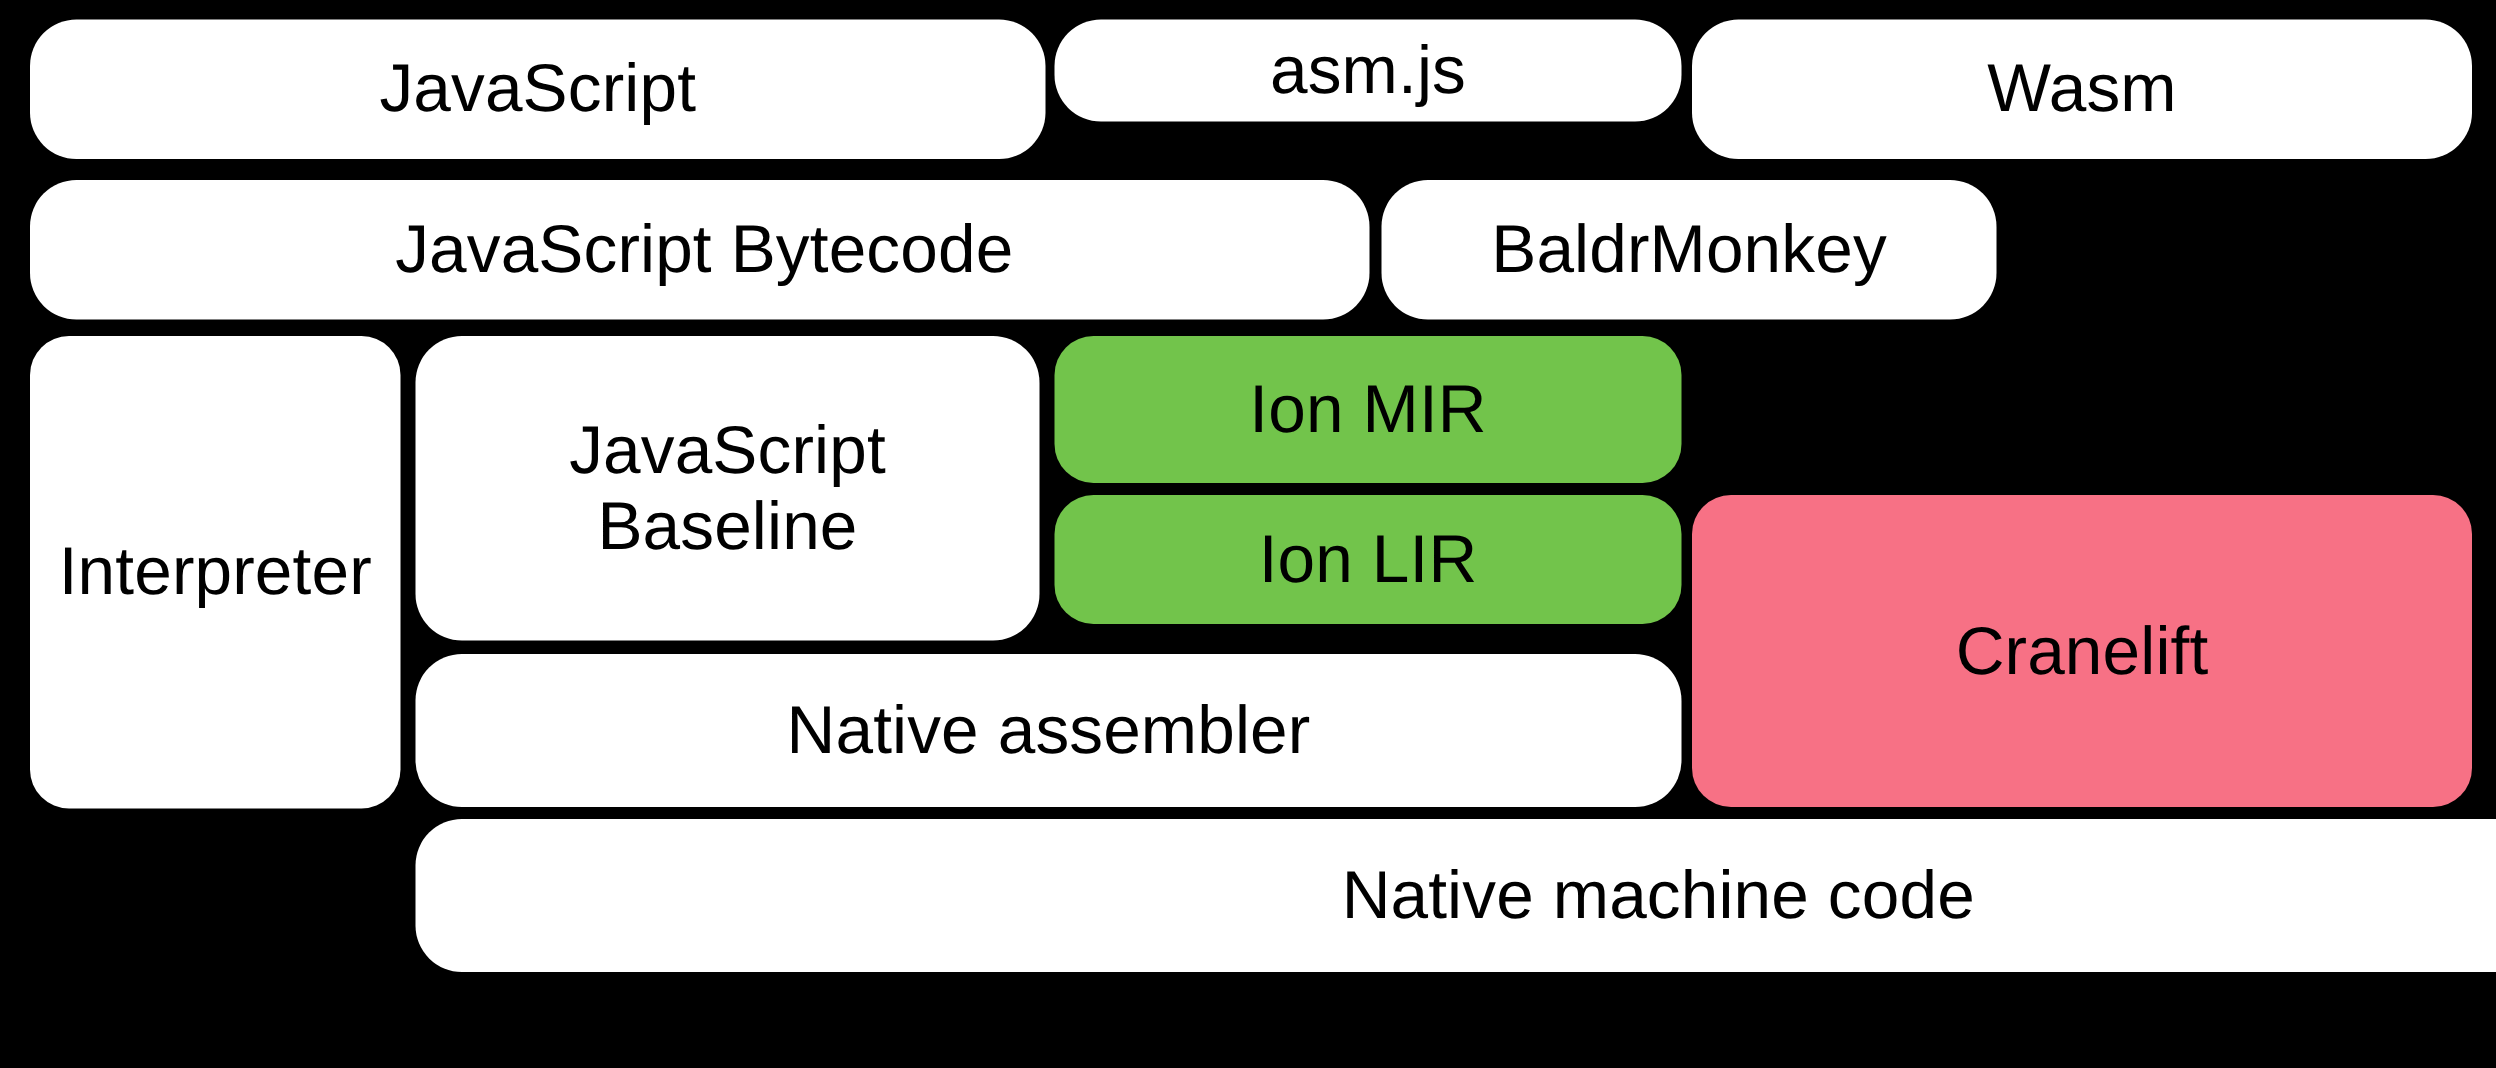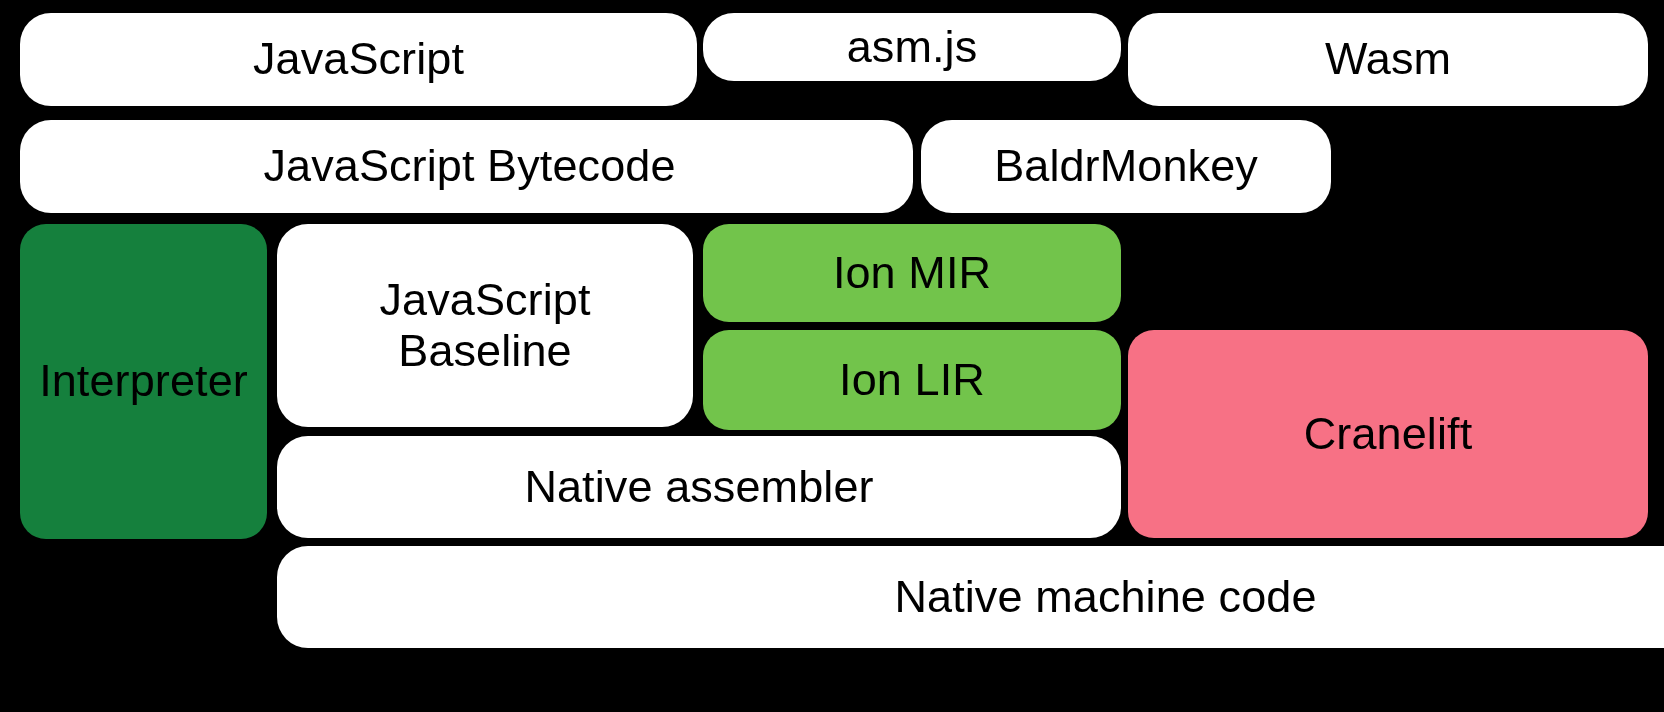--- a/index.html
+++ b/index.html
@@ -29,34 +29,34 @@
     color: #000000;
     font-size: 45px;
     font-weight: 400;
     line-height: 1.12;
     letter-spacing: 0.1px;
     box-sizing: border-box;
     padding: 0 10px;
     white-space: pre-line;
   }
   .fill-white  { background: #ffffff; border-radius: 31px; }
-  .fill-grey   { background: #15803d; }
+  .fill-grey   { background: #ffffff; }
   .fill-green  { background: #72c44b; }
   .fill-pink   { background: #f77185; }
 </style>
 </head>
 <body>
 
 <div id="stage">
     <div class="box fill-white" style="left: 20px; top: 13px; width: 677px; height: 93px;">JavaScript</div>
     <div class="box fill-white" style="left: 703px; top: 13px; width: 418px; height: 68px;">asm.js</div>
     <div class="box fill-white" style="left: 1128px; top: 13px; width: 520px; height: 93px;">Wasm</div>
     <div class="box fill-white" style="left: 20px; top: 120px; width: 893px; height: 93px; padding-left: 16px;">JavaScript Bytecode</div>
     <div class="box fill-white" style="left: 921px; top: 120px; width: 410px; height: 93px;">BaldrMonkey</div>
     <div class="box fill-grey" style="left: 20px; top: 224px; width: 247px; height: 315px;">Interpreter</div>
     <div class="box fill-white" style="left: 277px; top: 224px; width: 416px; height: 203px;">JavaScript
 Baseline</div>
     <div class="box fill-green" style="left: 703px; top: 224px; width: 418px; height: 98px;">Ion MIR</div>
-    <div class="box fill-green" style="left: 703px; top: 330px; width: 418px; height: 100px;">Ion LIR</div>
+    <div class="box fill-green" style="left: 703px; top: 330px; width: 418px; height: 86px;">Ion LIR</div>
     <div class="box fill-pink" style="left: 1128px; top: 330px; width: 520px; height: 208px;">Cranelift</div>
     <div class="box fill-white" style="left: 277px; top: 436px; width: 844px; height: 102px;">Native assembler</div>
     <div class="box fill-white" style="left: 277px; top: 546px; width: 1657px; height: 102px;">Native machine code</div>
   </div>
 
 </body></html>

